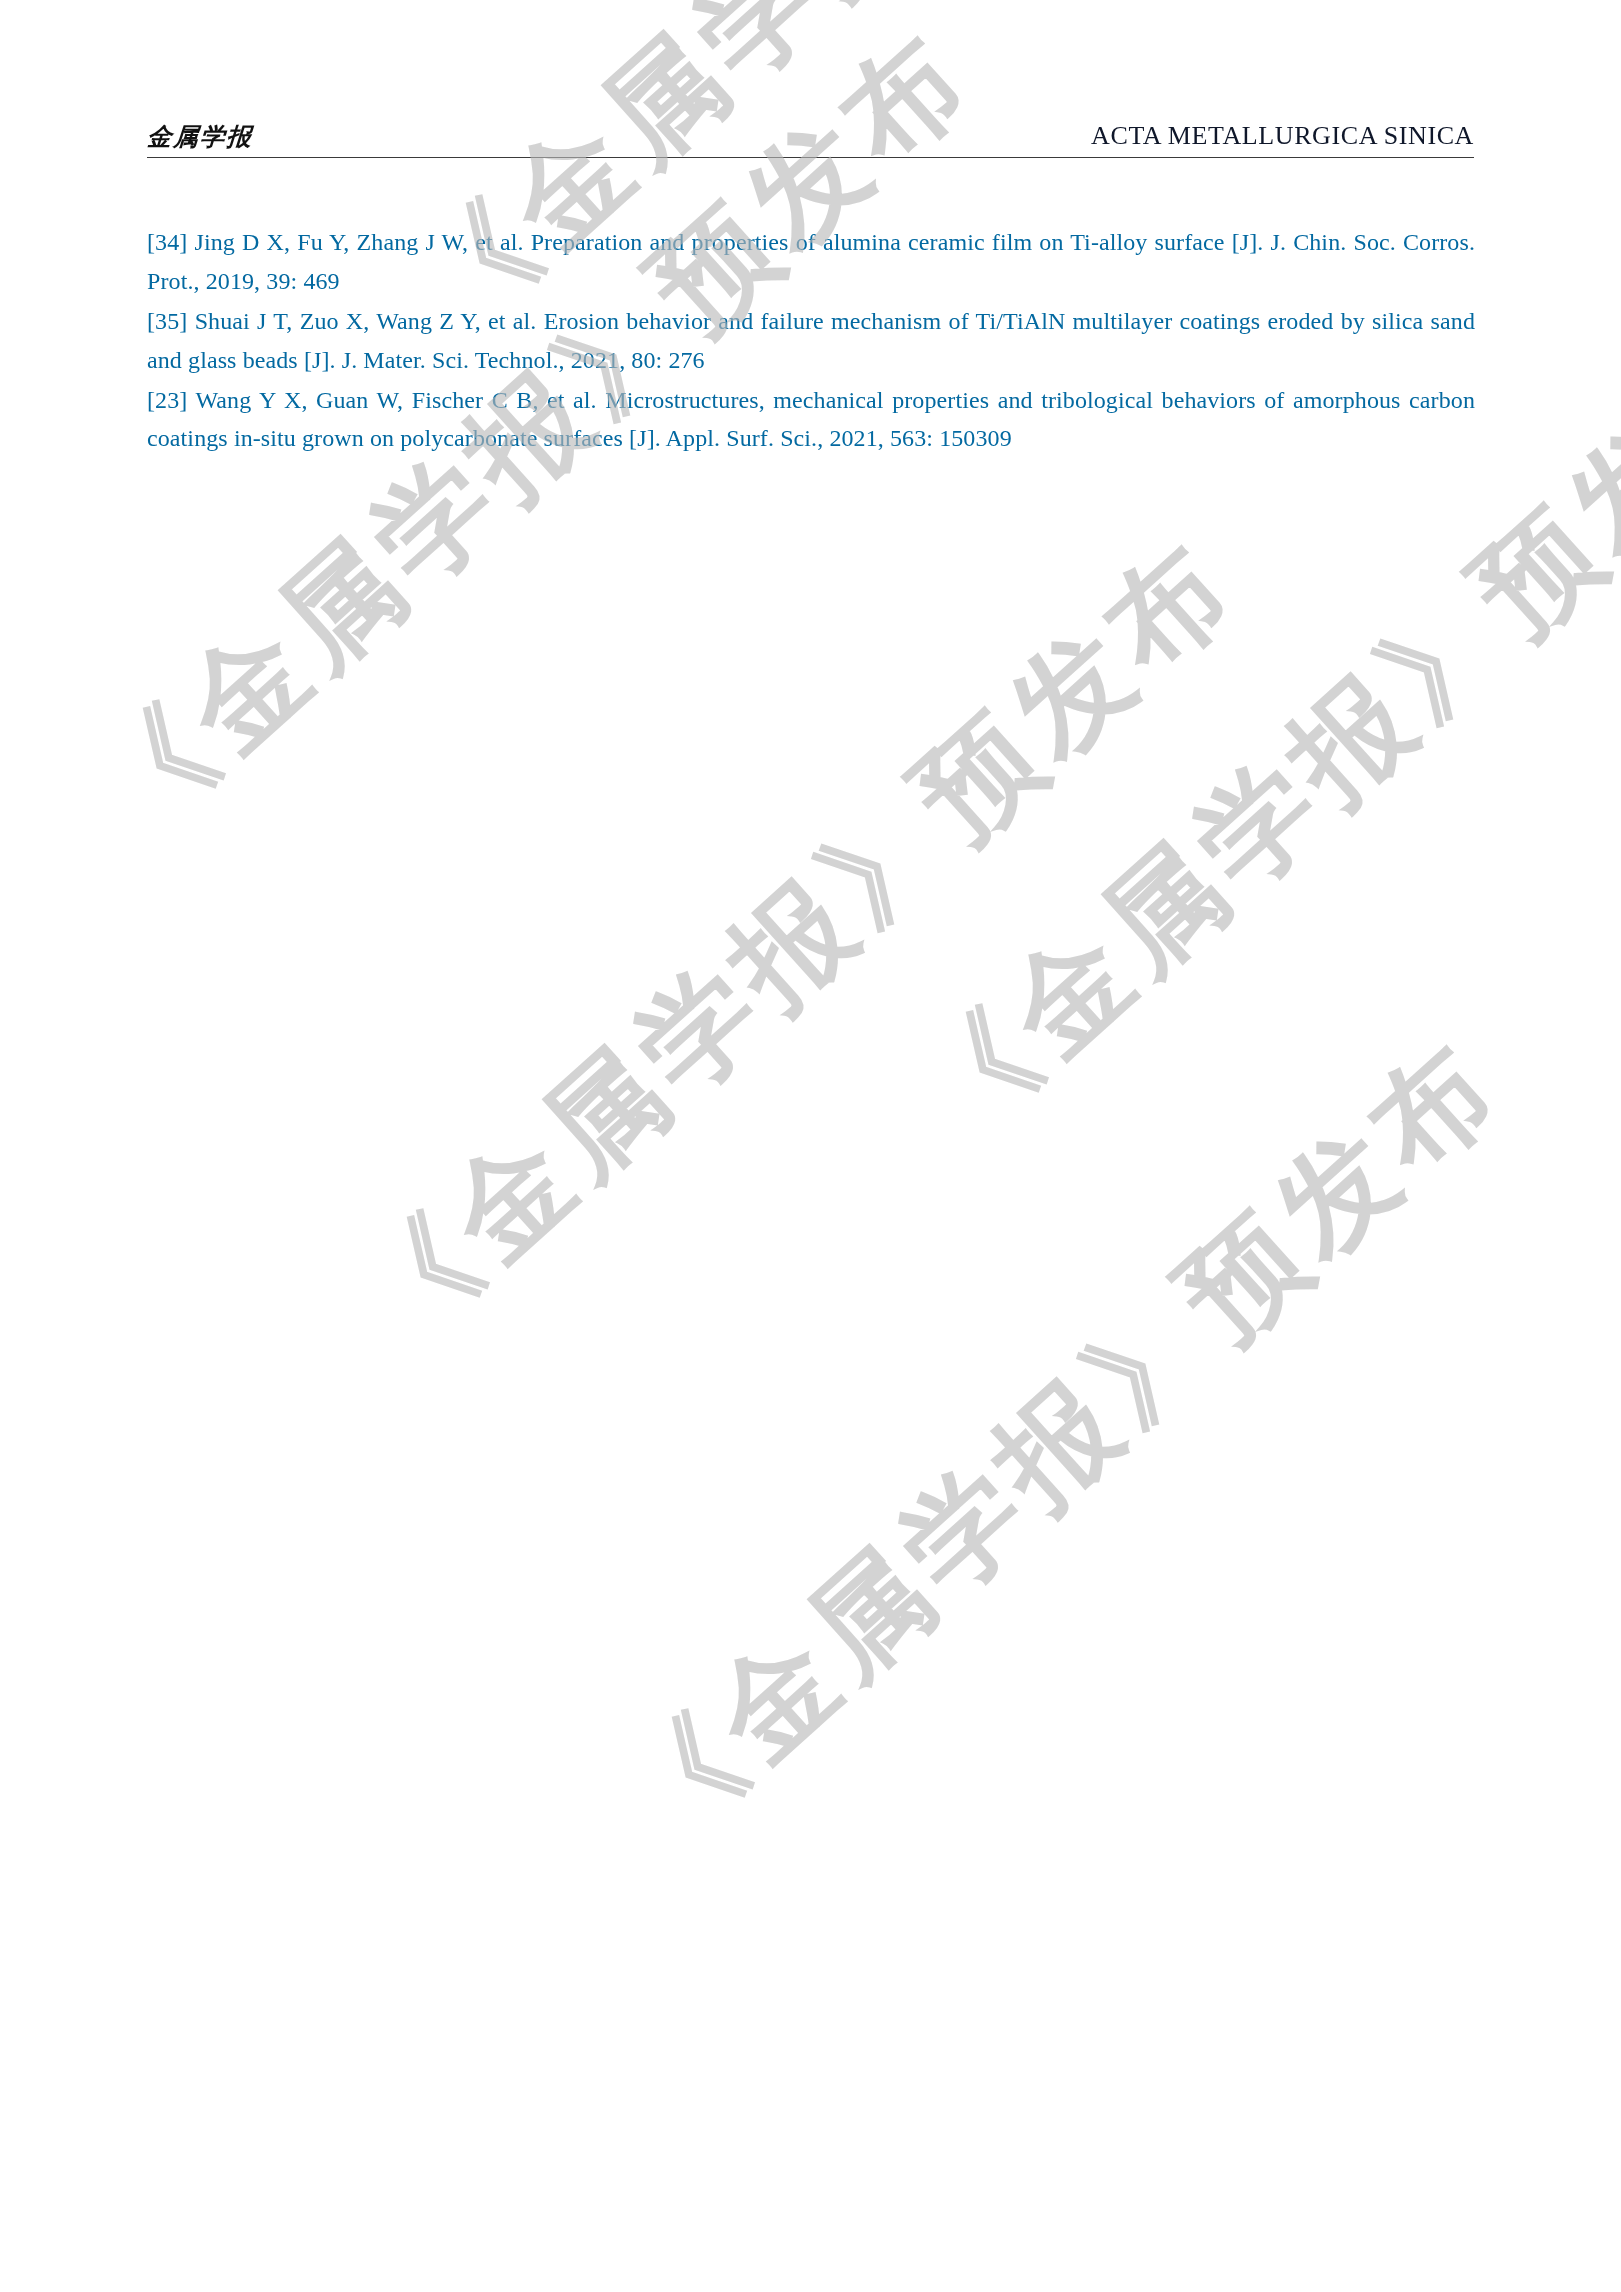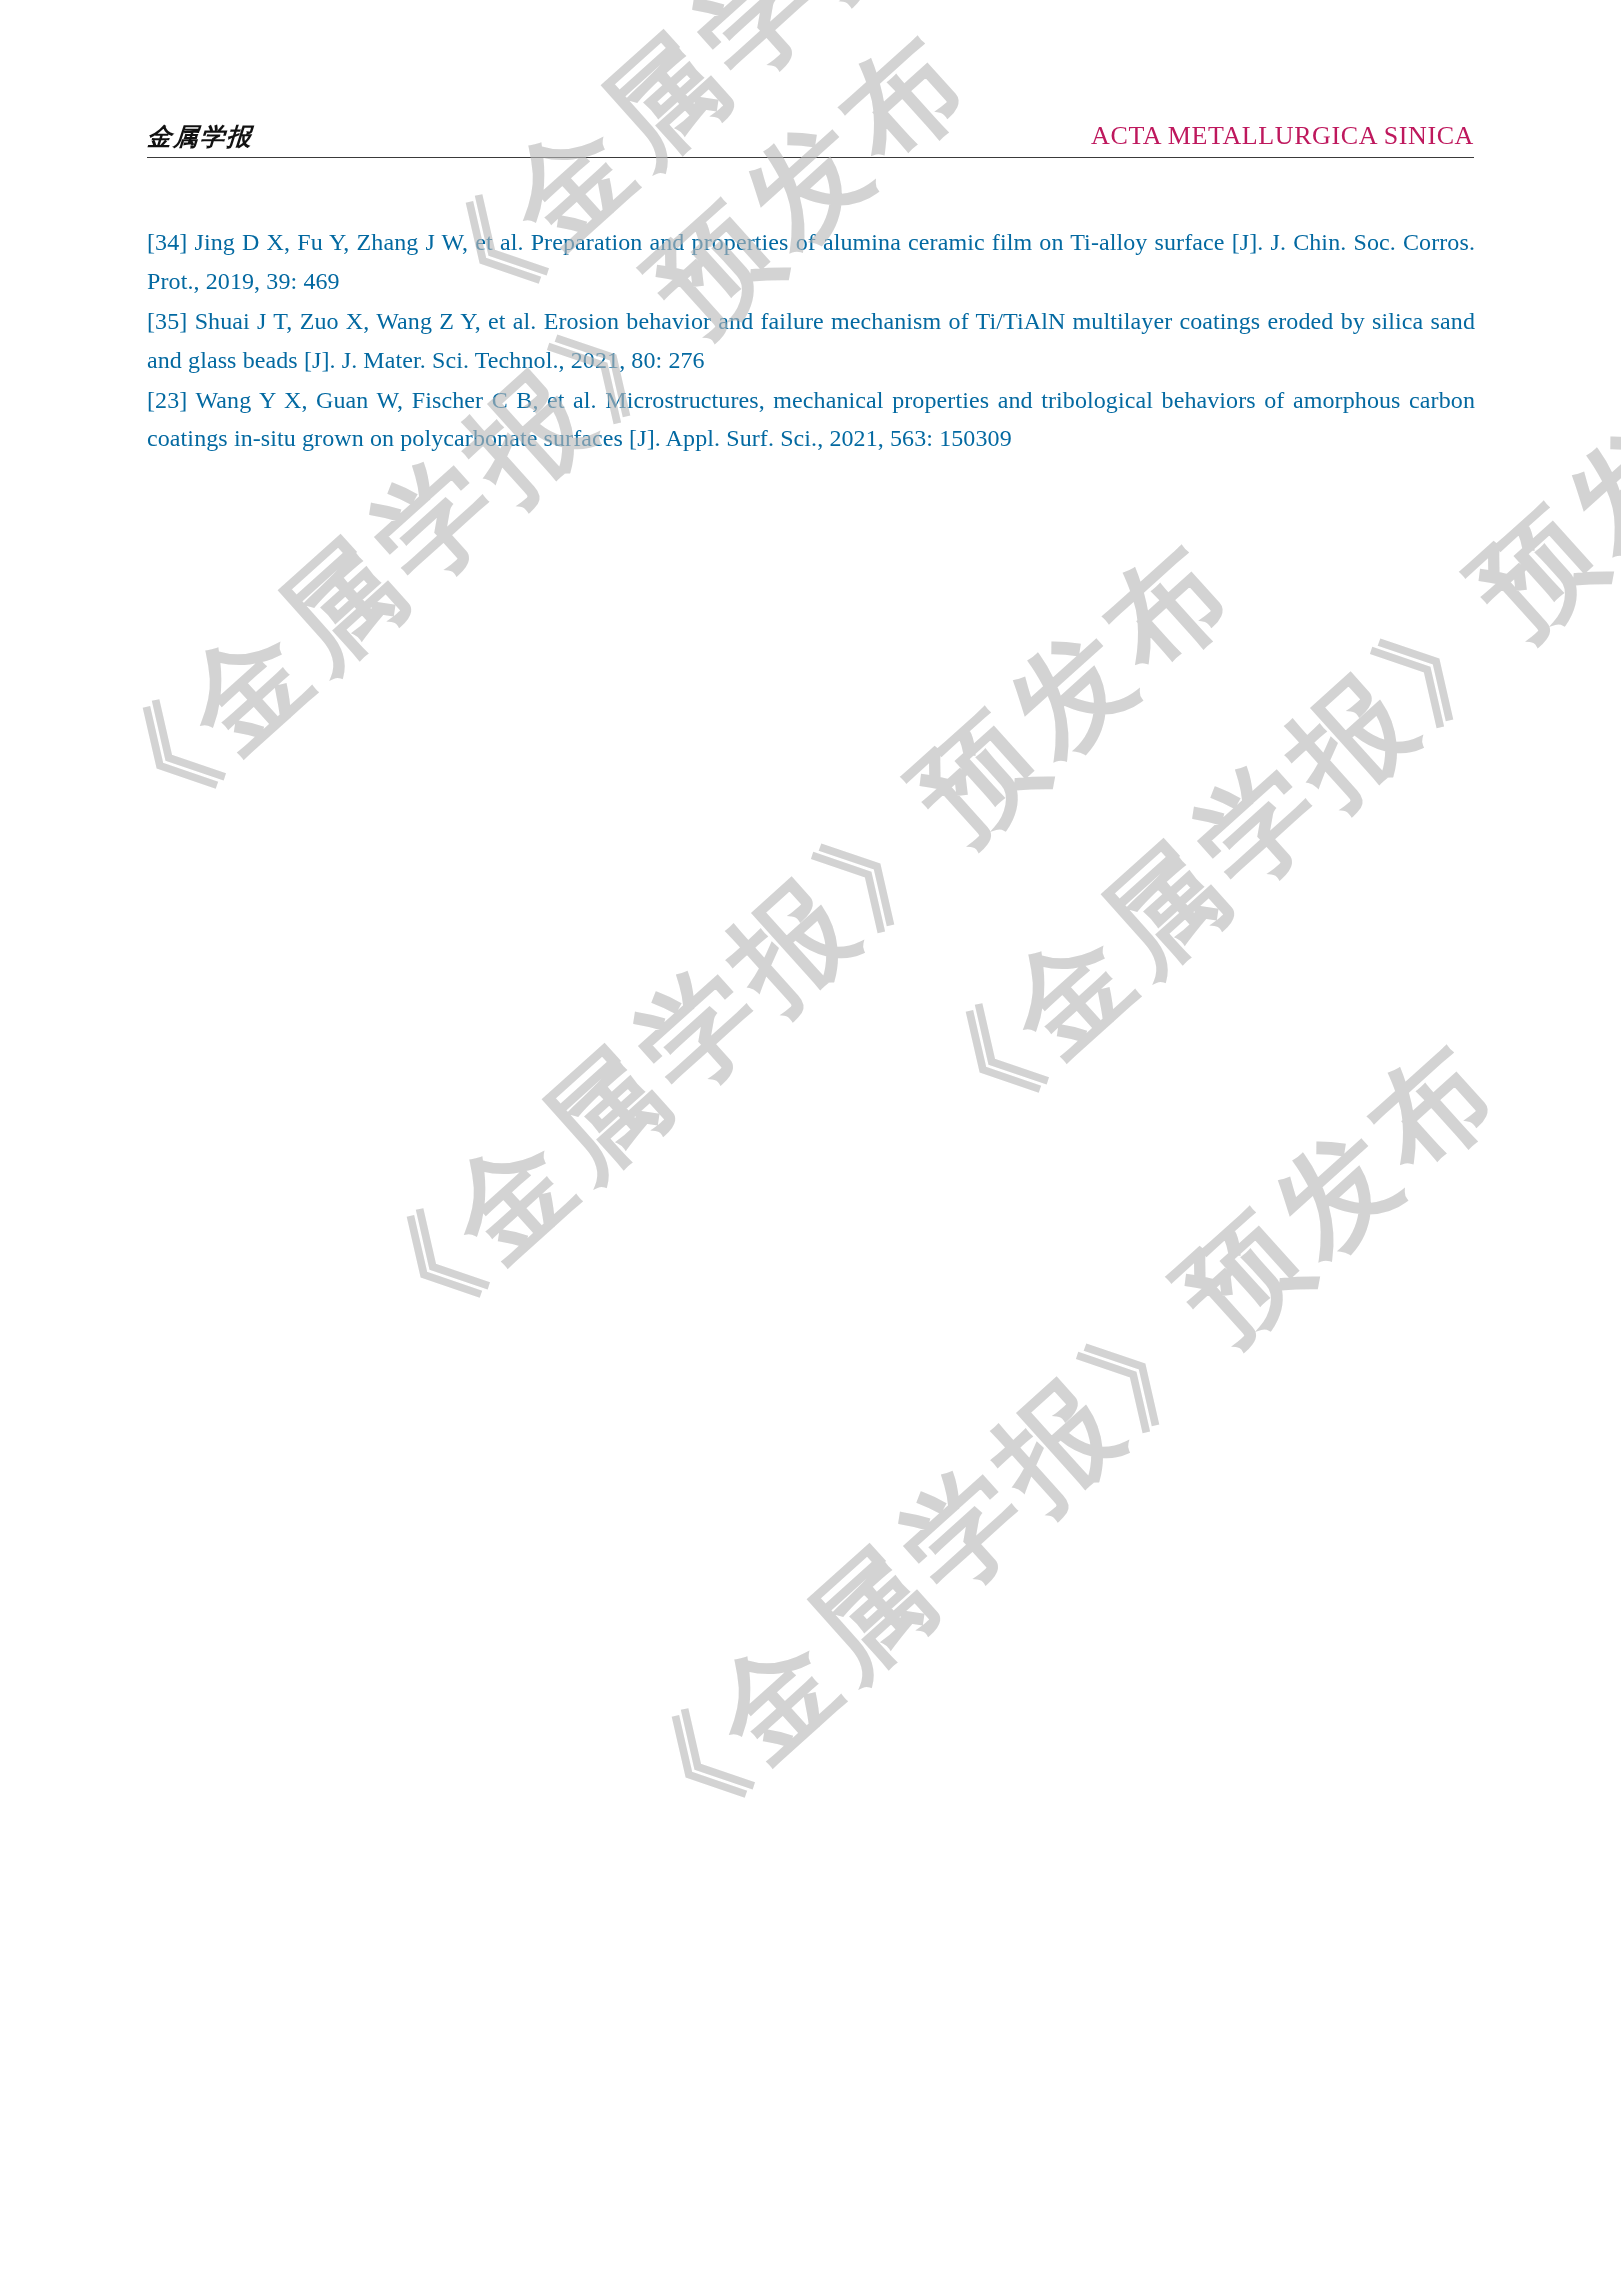--- a/index.html
+++ b/index.html
@@ -41,21 +41,21 @@
     letter-spacing: 2px;
     color: #111;
     font-style: italic;
     transform: skewX(-4deg);
     line-height: 1;
   }
   .journal-title-en {
     font-family: "Liberation Serif", serif;
     font-size: 26px;
     letter-spacing: 0.6px;
-    color: #be185d;
+    color: #0f172a;
     line-height: 1;
   }
 
   
   .content {
     position: absolute;
     left: 147px;
     top: 223px;
     width: 1328px;
   }

